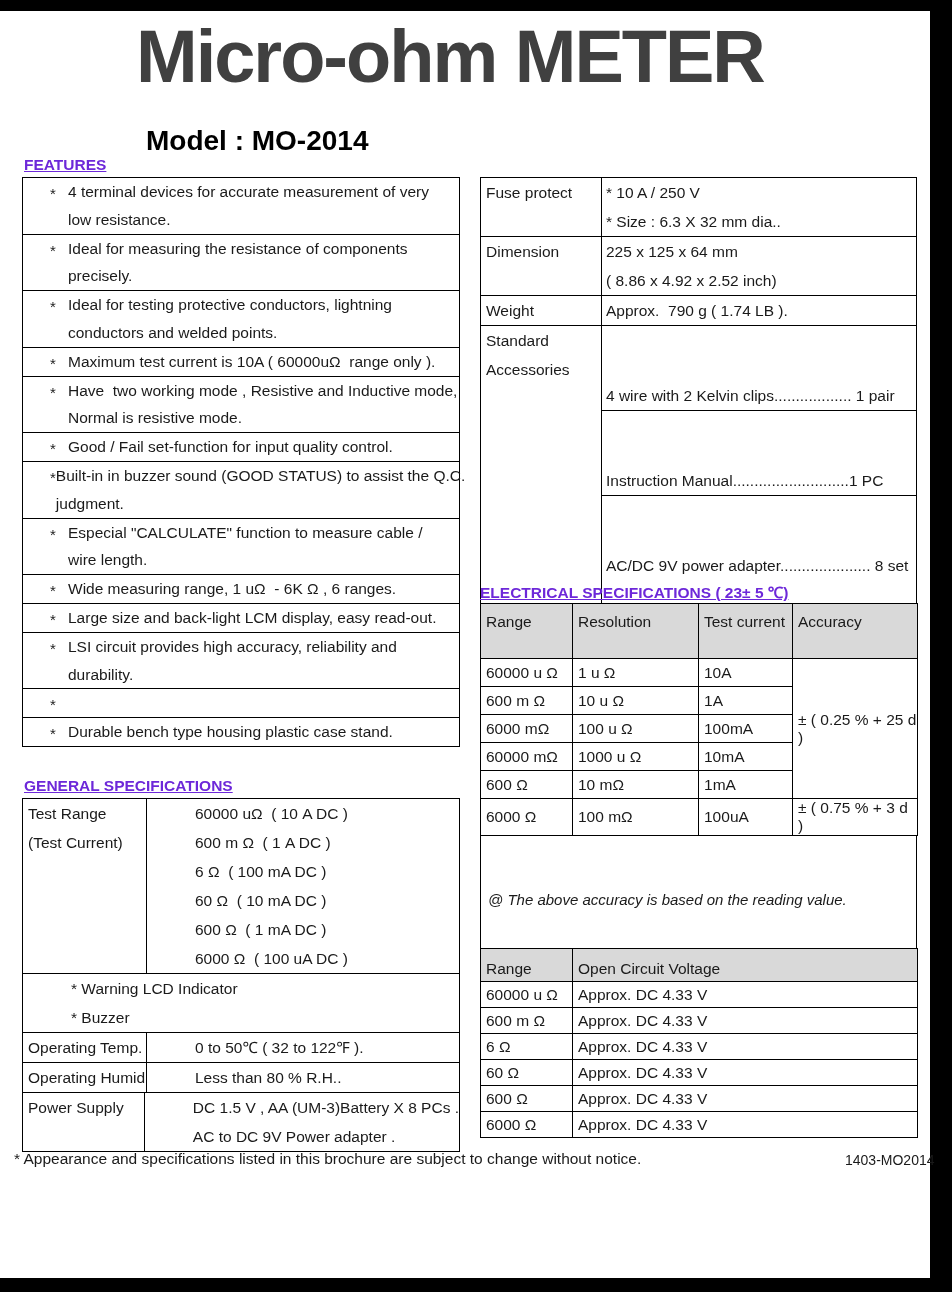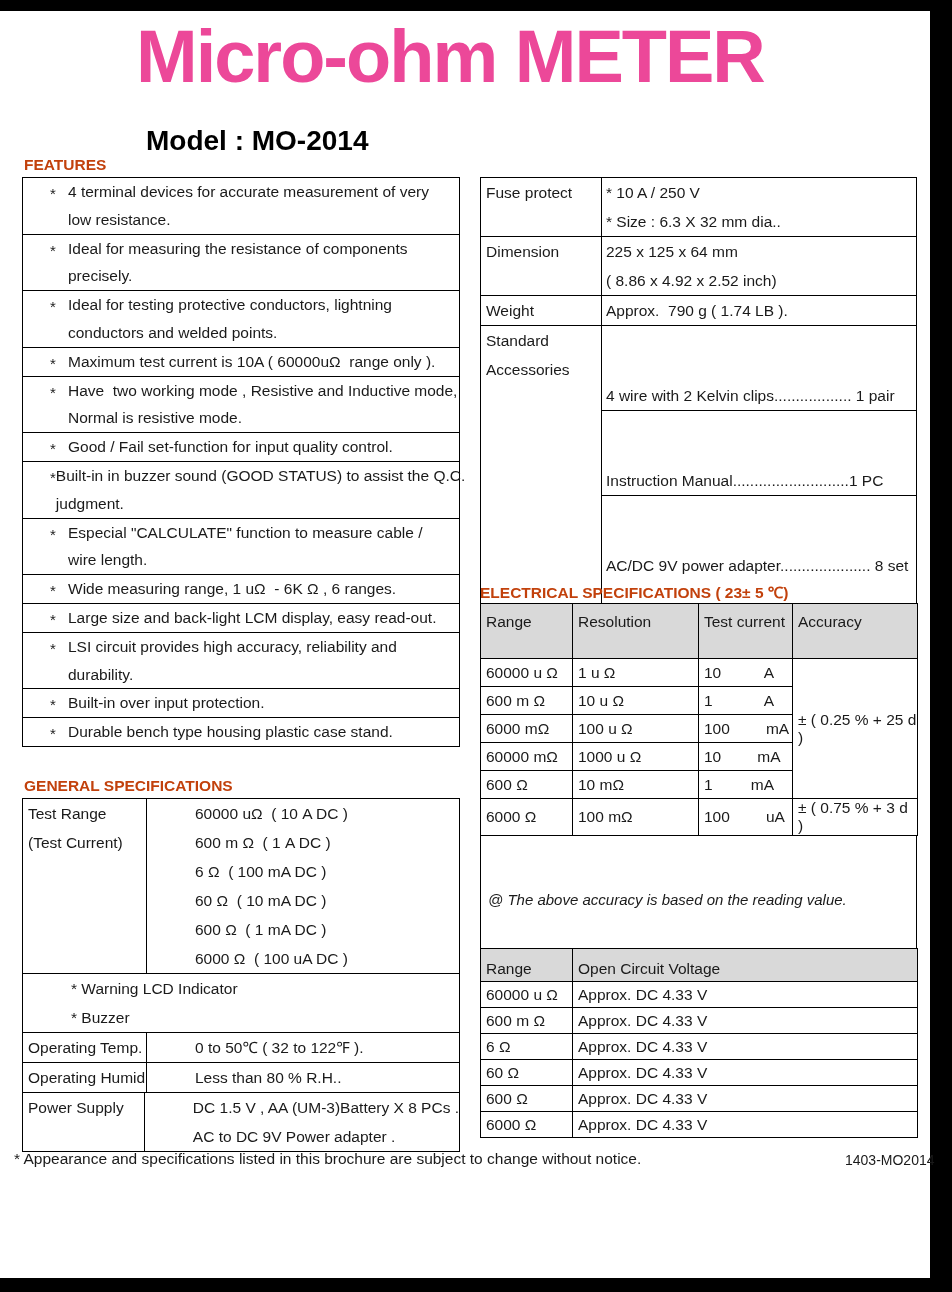--- a/index.html
+++ b/index.html
@@ -7,25 +7,25 @@
   .page {
     position:relative; width:952px; height:1292px; background:#ffffff;
     font-family:"Liberation Sans", sans-serif; color:#1a1a1a; overflow:hidden;
   }
   .bar { position:absolute; background:#000; }
   .bar-top    { left:0; top:0; width:952px; height:11px; }
   .bar-right  { left:930px; top:0; width:22px; height:1292px; }
   .bar-bottom { left:0; top:1278px; width:952px; height:14px; }
 
   .title { position:absolute; left:136px; top:14px; margin:0;
-           font-size:74px; font-weight:bold; letter-spacing:-2px; line-height:86px; color:#ec4899; }
+           font-size:74px; font-weight:bold; letter-spacing:-2px; line-height:86px; color:#404040; }
   .model { position:absolute; left:130px; top:109px; margin:16px;
            font-size:28px; font-weight:bold; color:#000; }
 
-  .sec-h { position:absolute; font-size:15.5px; font-weight:bold; color:#c2410c; }
+  .sec-h { position:absolute; font-size:15.5px; font-weight:bold; color:#6d28d9;text-decoration:underline; }
   #features-h { left:24px; top:156px; }
   #general-h  { left:24px; top:777px; }
   #elec-h     { left:480px; top:581px; }
 
   
   .features-table { position:absolute; left:22px; top:177px; width:438px; border:1px solid #000; background:#fff; }
   .f-row { display:flex; border-bottom:1px solid #000; }
   .f-row:last-child { border-bottom:none; }
   .f-bullet { width:18px; margin-left:27px; font-size:15px; line-height:27.8px; position:relative; top:2px; }
   .f-text { flex:1; font-size:15.5px; line-height:27.8px; white-space:pre; }
@@ -49,21 +49,21 @@
   .acc-line { border-bottom:1px solid #000; padding-left:4px; }
   .acc-line:last-child { border-bottom:none; }
   .i-value.opt { line-height:27.6px; }
 
   
   .elec-wrap { position:absolute; left:480px; top:603px; width:437px; }
   table.spec { border-collapse:collapse; width:437px; table-layout:fixed; background:#fff; }
   table.spec th { background:#d9d9d9; border:1px solid #000; font-weight:normal; text-align:left;
                   font-size:15.5px; vertical-align:top; padding:9px 0 0 5px; height:55px; }
   table.spec td { border:1px solid #000; font-size:15.5px; padding:0 0 0 5px; height:28px; vertical-align:middle; }
-  .tc-inner { display:flex; justify-content:space-between; padding-right:18px;gap:36px; }
+  .tc-inner { display:flex; padding-right:18px; }
   td.acc { vertical-align:middle; padding-left:3px; }
   .notes { border:1px solid #000; border-top:none; width:437px; padding:4px 4px 3px 7px;
            font-style:italic; font-size:15px; line-height:24px; white-space:pre; background:#fff; }
 
   
   .oc-wrap { position:absolute; left:480px; top:948px; width:437px; }
   table.oc { border-collapse:collapse; width:437px; table-layout:fixed; background:#fff; }
   table.oc th { background:#d9d9d9; border:1px solid #000; font-weight:normal; text-align:left;
                 font-size:15.5px; vertical-align:bottom; padding:0 0 3px 5px; height:33px; }
   table.oc td { border:1px solid #000; font-size:15.5px; padding:0 0 0 5px; height:26px; vertical-align:middle; }
@@ -131,21 +131,20 @@
         <span class="f-bullet">*</span>
         <span class="f-text">Large size and back-light LCM display, easy read-out.</span>
       </div>
     <div class="f-row">
         <span class="f-bullet">*</span>
         <span class="f-text">LSI circuit provides high accuracy, reliability and
 durability.</span>
       </div>
     <div class="f-row">
         <span class="f-bullet">*</span>
-        <span class="f-text">Built-in over input protection.</span>
       </div>
     <div class="f-row">
         <span class="f-bullet">*</span>
         <span class="f-text">Durable bench type housing plastic case stand.</span>
       </div>
   </div>
 
   <div class="sec-h" id="general-h">GENERAL SPECIFICATIONS</div>
 
   <div class="gen-table">

